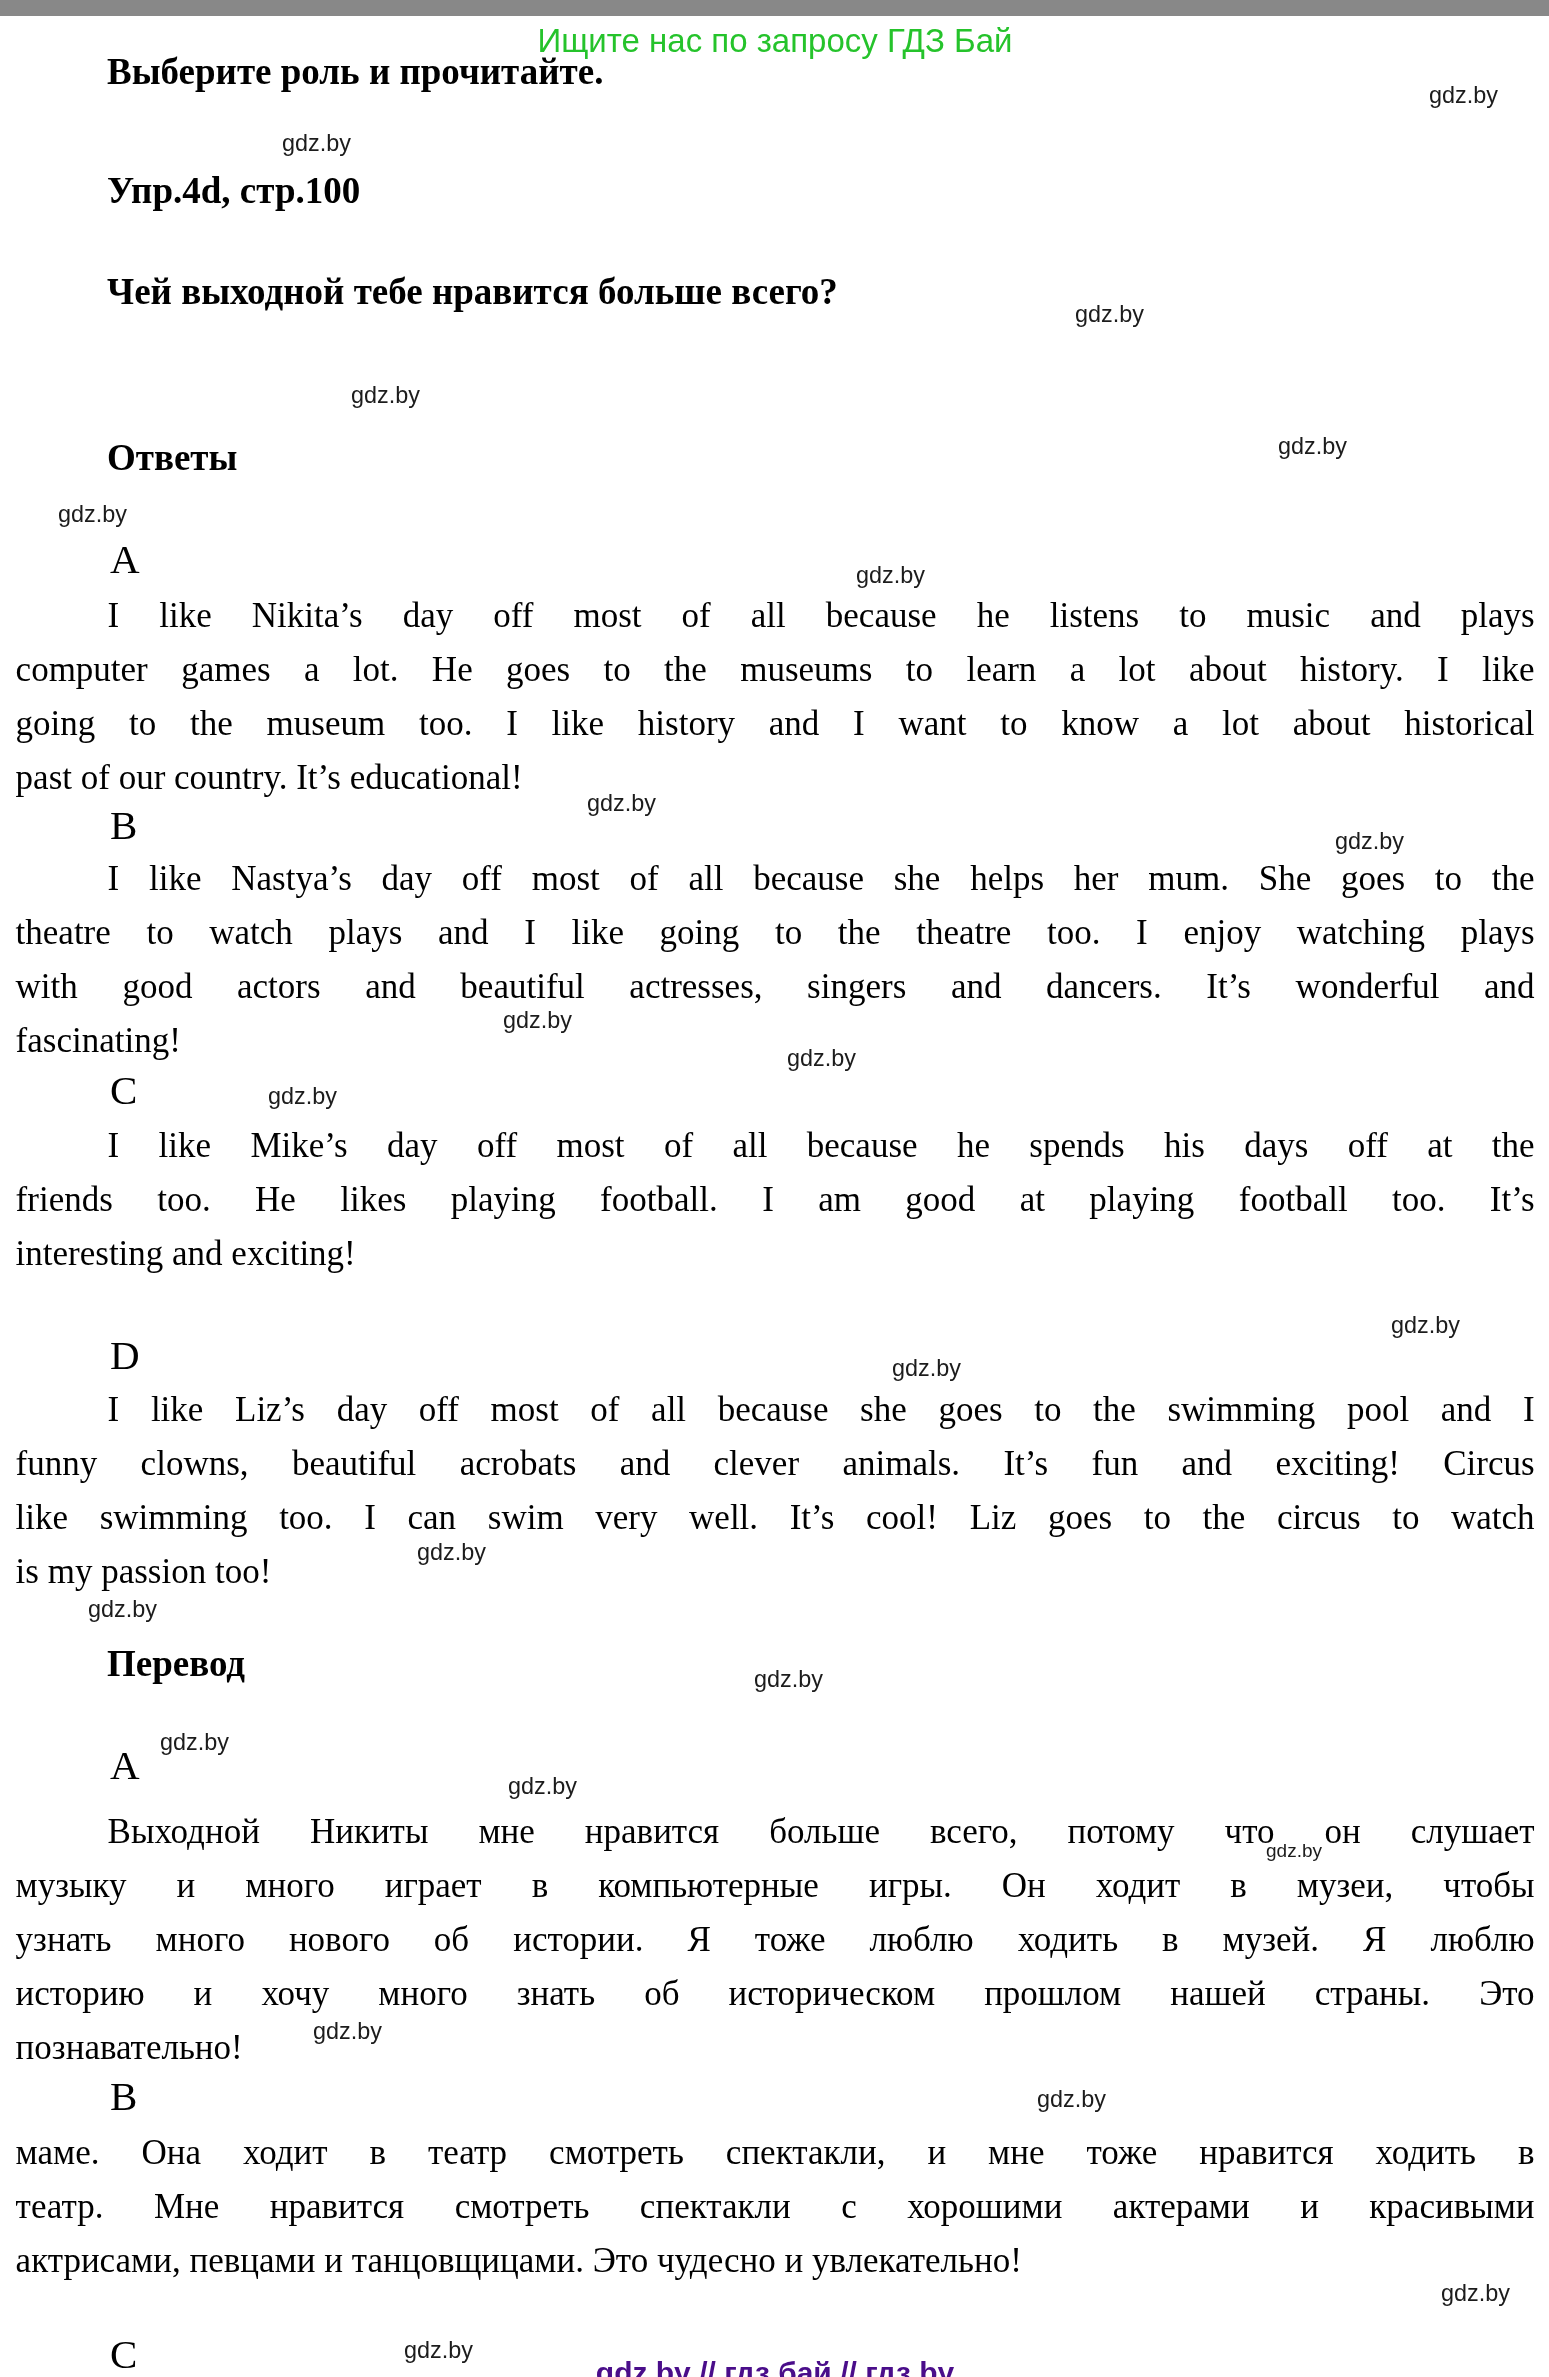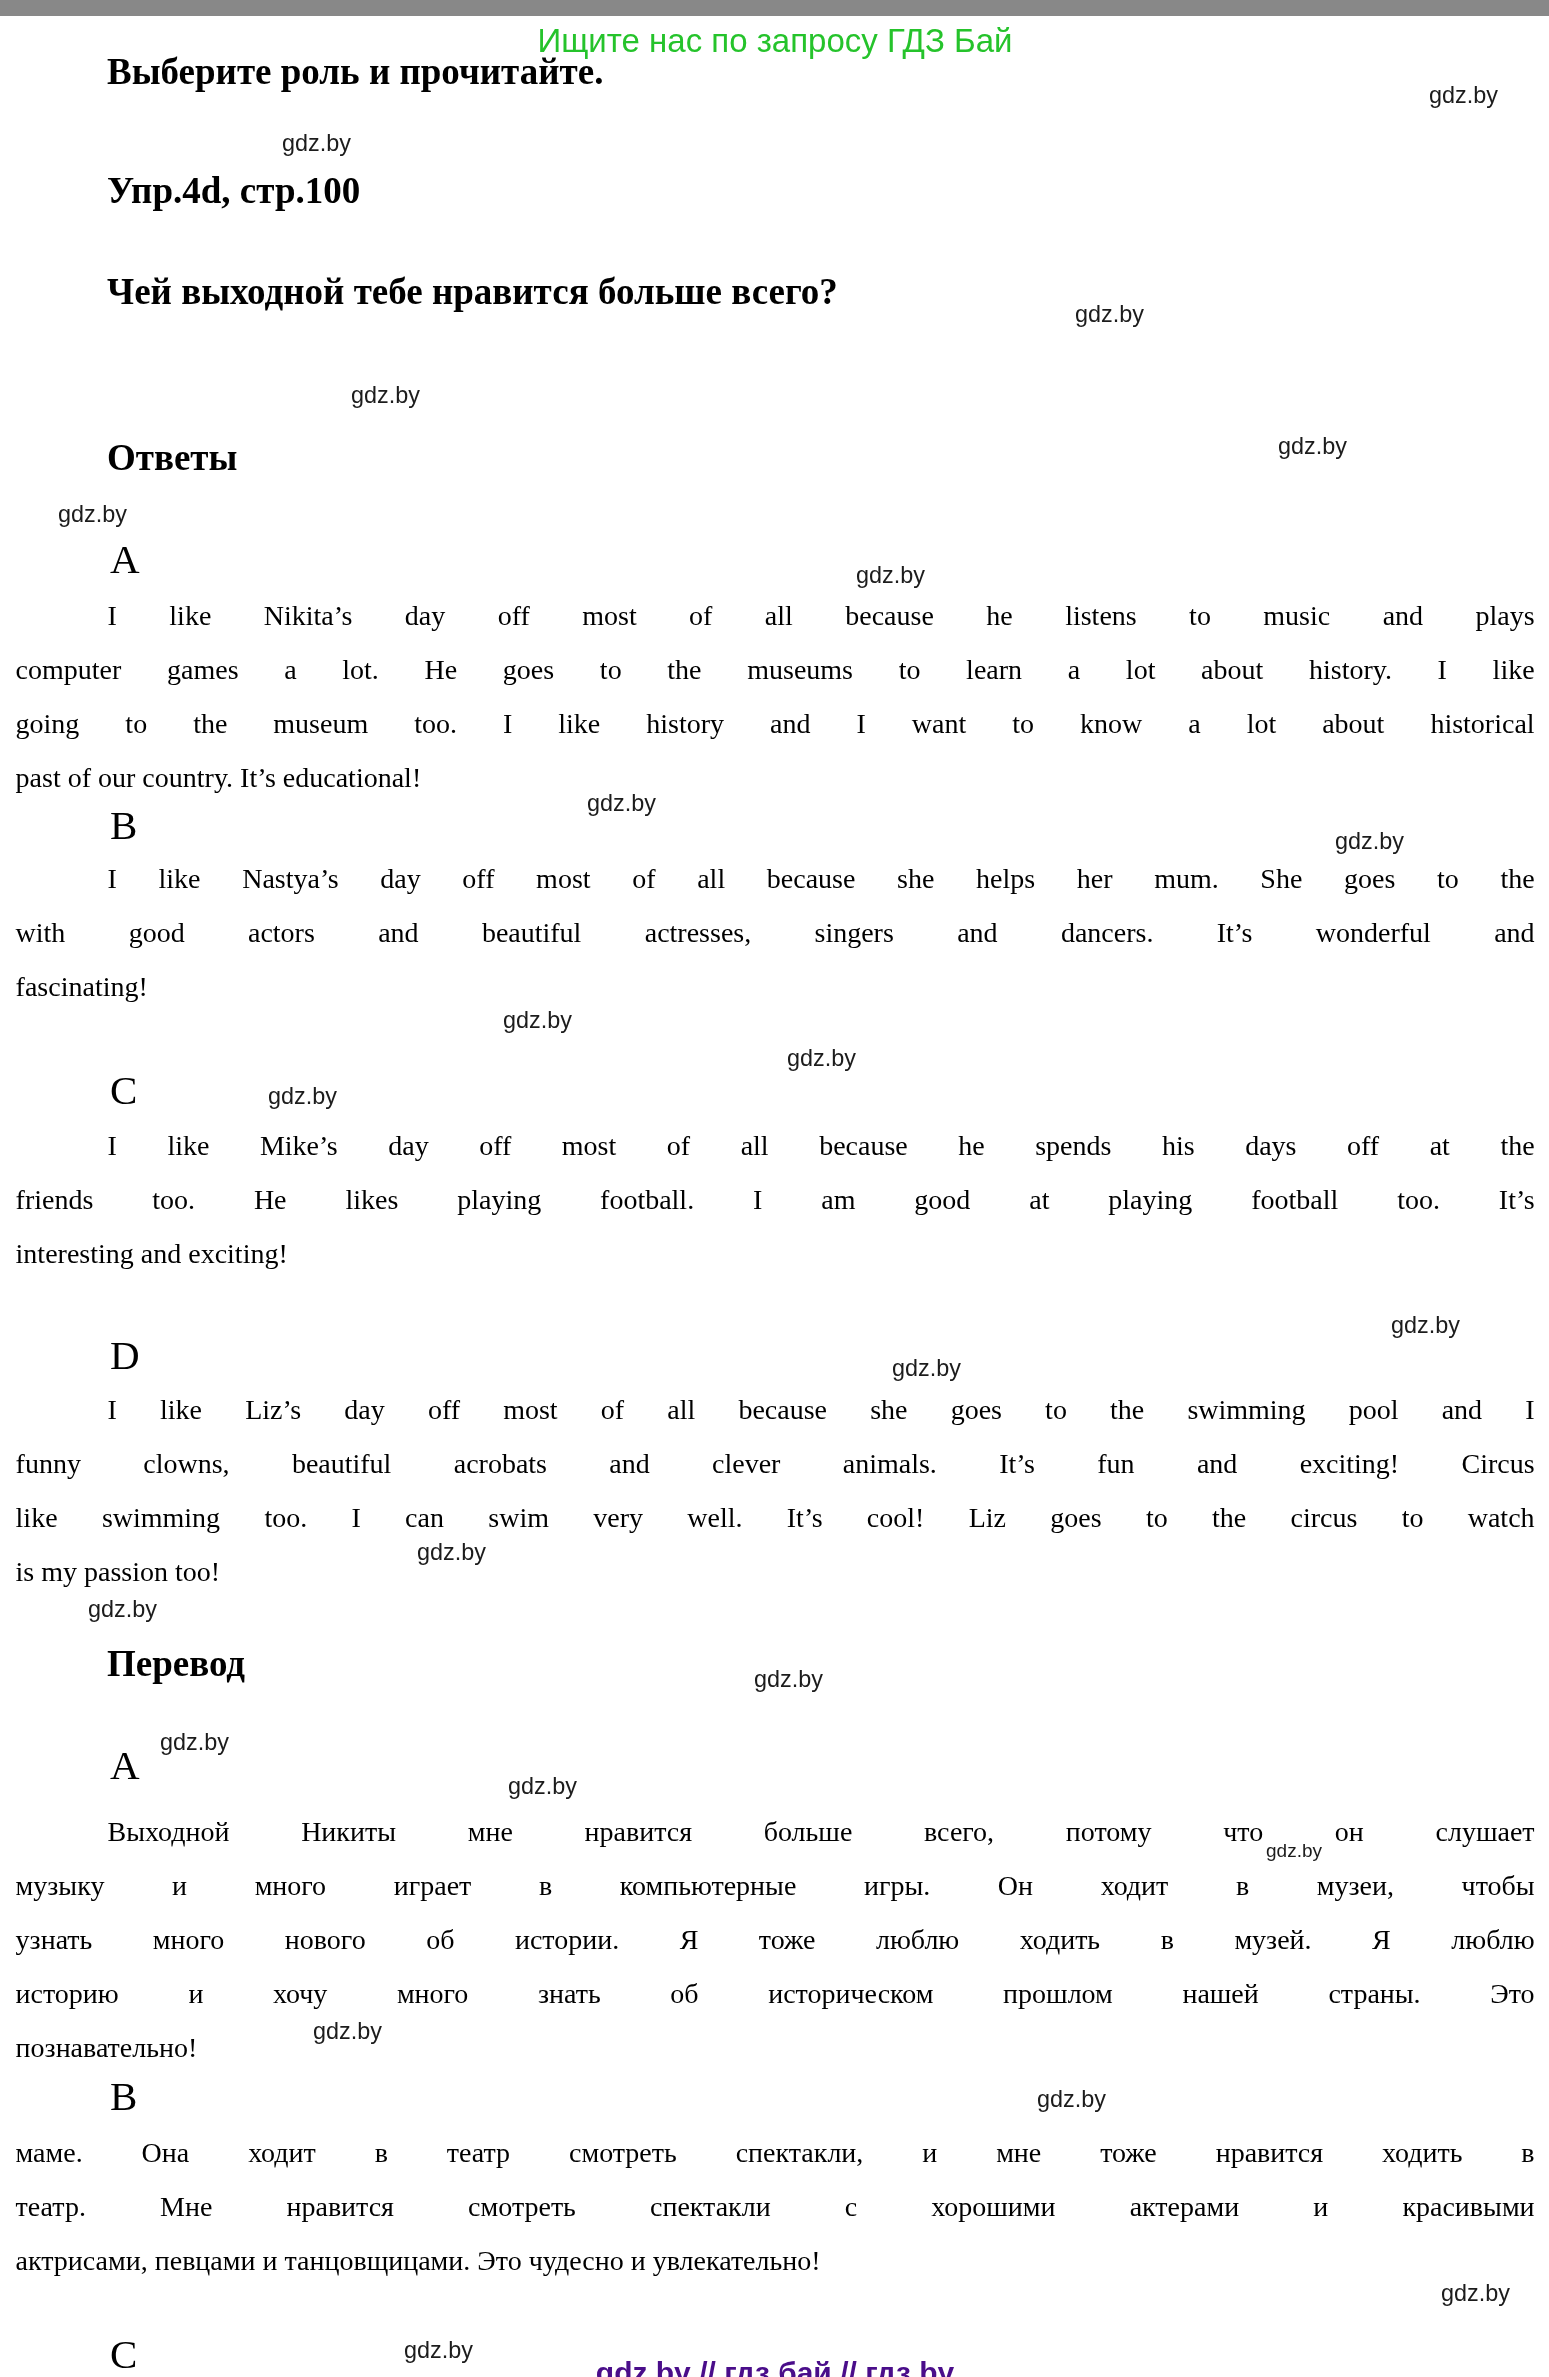--- a/index.html
+++ b/index.html
@@ -18,21 +18,21 @@
   }
   .heading{
     position:absolute; left:107px;
     font-size:37px; font-weight:700; letter-spacing:0px; white-space:nowrap;
   }
   .letter{
     position:absolute; left:110px; font-size:41px; font-weight:400;
   }
   .para{
     position:absolute; left:15.6px; width:1519px;
-    font-size:28px; line-height:54px;
+    font-size:35px; line-height:54px;
   }
   .para .line{
     text-align:justify; text-align-last:justify; white-space:normal;
   }
   .para .line.first{ padding-left:92px; }
   .para .line.last{ text-align-last:left; }
   .wm{
     position:absolute; font-family:"Liberation Sans", sans-serif;
     font-size:23.4px; color:var(--wm); white-space:nowrap;
   }
@@ -63,20 +63,21 @@
 
   <div class="para" style="top:573px">
     <div class="line first">I like Nikita’s day off most of all because he listens to music and plays</div>
     <div class="line">computer games a lot. He goes to the museums to learn a lot about history. I like</div>
     <div class="line">going to the museum too. I like history and I want to know a lot about historical</div>
     <div class="line last">past of our country. It’s educational!</div>
   </div>
 
   <div class="para" style="top:836px">
     <div class="line first">I like Nastya’s day off most of all because she helps her mum. She goes to the</div>
+    <div class="line">theatre to watch plays and I like going to the theatre too. I enjoy watching plays</div>
     <div class="line">with good actors and beautiful actresses, singers and dancers. It’s wonderful and</div>
     <div class="line last">fascinating!</div>
   </div>
 
   <div class="para" style="top:1103px">
     <div class="line first">I like Mike’s day off most of all because he spends his days off at the</div>
     <div class="line">friends too. He likes playing football. I am good at playing football too. It’s</div>
     <div class="line last">interesting and exciting!</div>
   </div>
 

